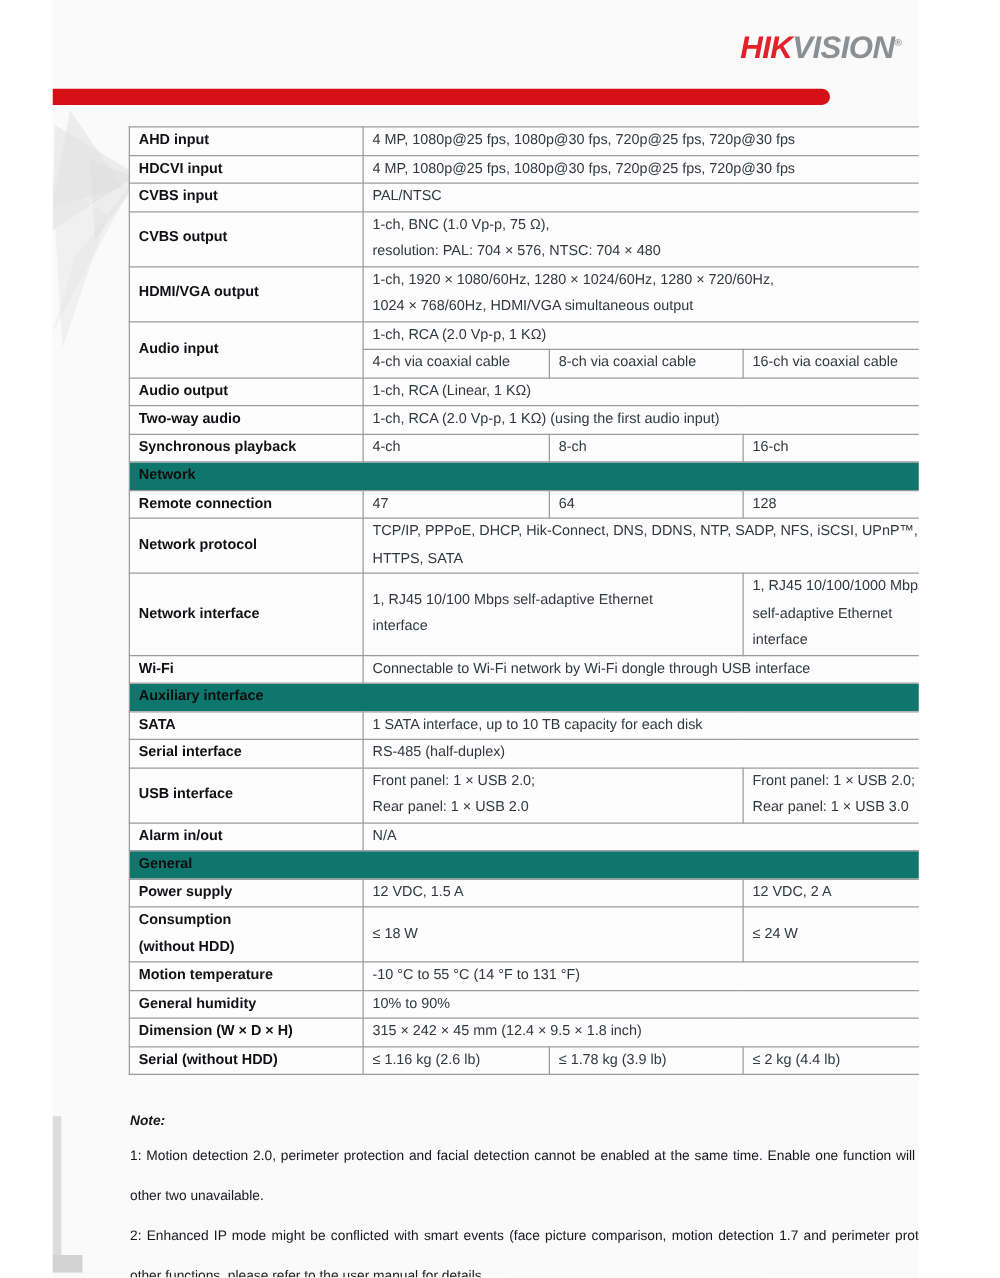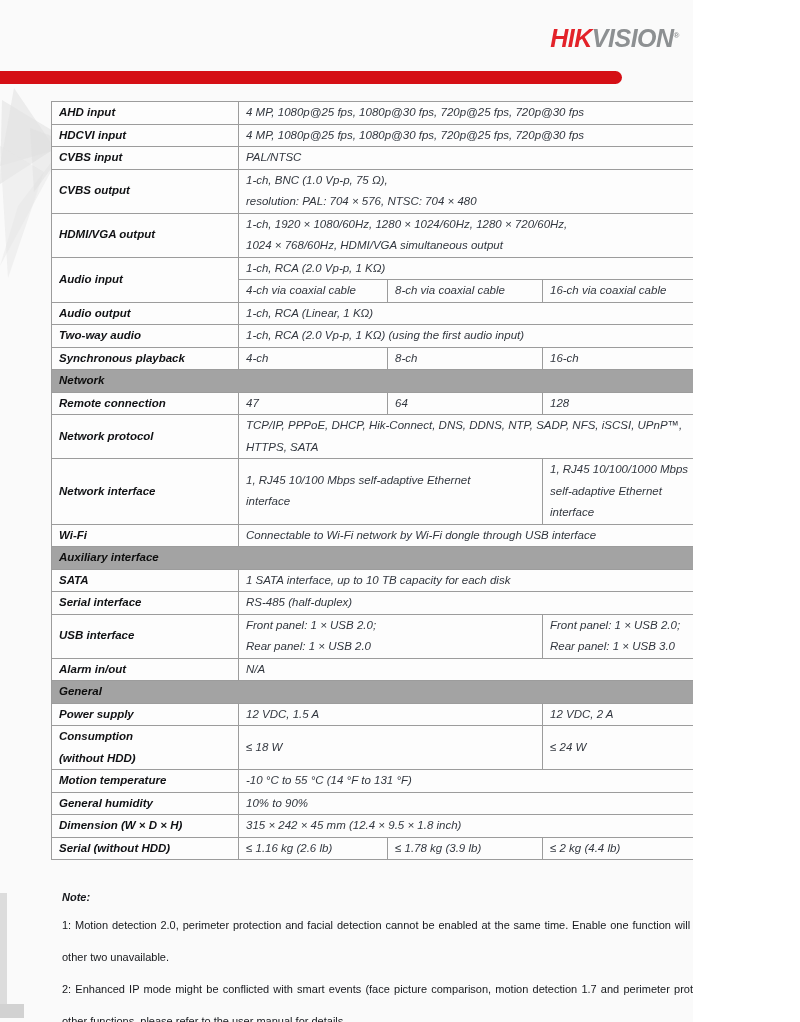--- a/index.html
+++ b/index.html
@@ -1,47 +1,47 @@
 <!DOCTYPE html>
 <html><head>
 <meta charset="utf-8">
 <style>
   html,body{margin:0;padding:0;}
   .page{
     position:relative;width:693px;height:1022px;background:#fafafa;overflow:hidden;
-    font-family:"Liberation Sans","DejaVu Sans",sans-serif;color:#222;
+    font-family:"Liberation Sans","DejaVu Sans",sans-serif;color:#222;margin-left:42px;
   }
   
   .logo{
     position:absolute;top:24px;right:14px;font-size:25px;font-weight:bold;font-style:italic;
     letter-spacing:-0.5px;white-space:nowrap;
   }
   .logo .hik{color:#e32229;}
   .logo .vision{color:#8d9092;}
   .logo .reg{font-size:8px;color:#8d9092;vertical-align:super;font-style:normal;}
   .redbar{
     position:absolute;top:71px;left:0;width:622px;height:13px;background:#d50f15;
     border-radius:0 7px 7px 0;
   }
   
   .watermark{position:absolute;left:0;top:88px;width:70px;height:210px;}
   .edge-strip{position:absolute;left:0;top:893px;width:7px;height:112px;background:#dcdcdc;}
   .edge-block{position:absolute;left:0;top:1004px;width:24px;height:14px;background:#d2d2d2;}
   
   table.spec{
-    position:absolute;left:51px;top:101px;width:672px;
-    border-collapse:collapse;table-layout:fixed;font-style:italic;
+    position:absolute;left:61px;top:101px;width:672px;
+    border-collapse:collapse;table-layout:fixed;
   }
   table.spec td{
     border:1px solid #9c9c9c;padding:0 7px;font-size:11.5px;line-height:21.5px;
     color:#32373f;vertical-align:middle;background:#fdfdfd;
   }
   table.spec td div{white-space:nowrap;overflow:hidden;}
   table.spec td.label{font-weight:bold;color:#101114;}
-  table.spec td.section{background:#a3a3a3;font-weight:bold;color:#0d0d0d;}
+  table.spec td.section{background:#0f766e;font-weight:bold;color:#0d0d0d;}
   
   .notes{position:absolute;left:62px;top:886px;width:678px;font-size:11px;color:#16181c;}
   .notes .note-title{font-weight:bold;font-style:italic;line-height:22px;margin-bottom:1px;}
   .notes p{margin:0;line-height:32px;text-align:justify;}
 </style>
 </head>
 <body>
 
 <div class="page">
 

